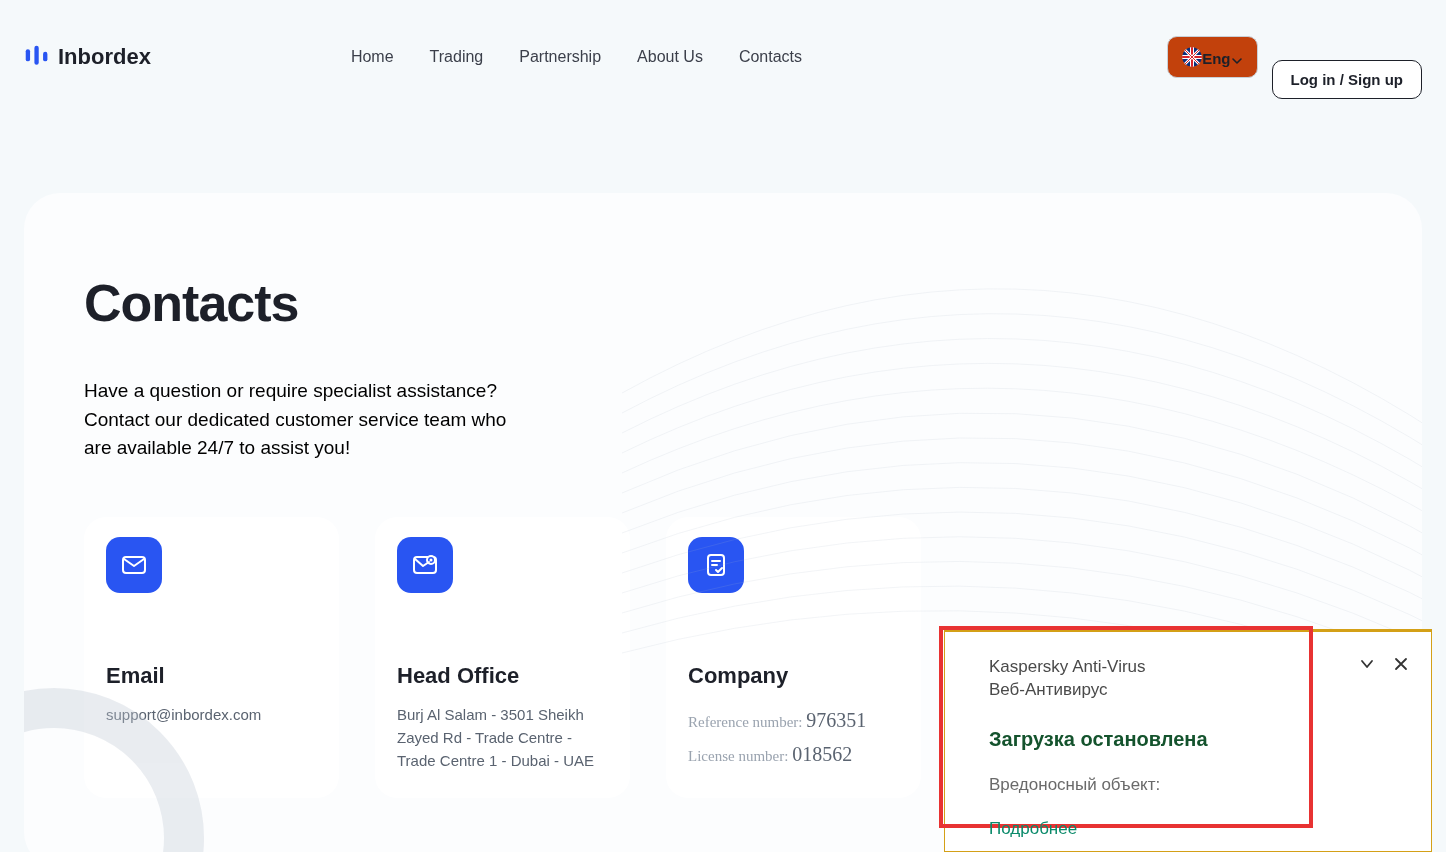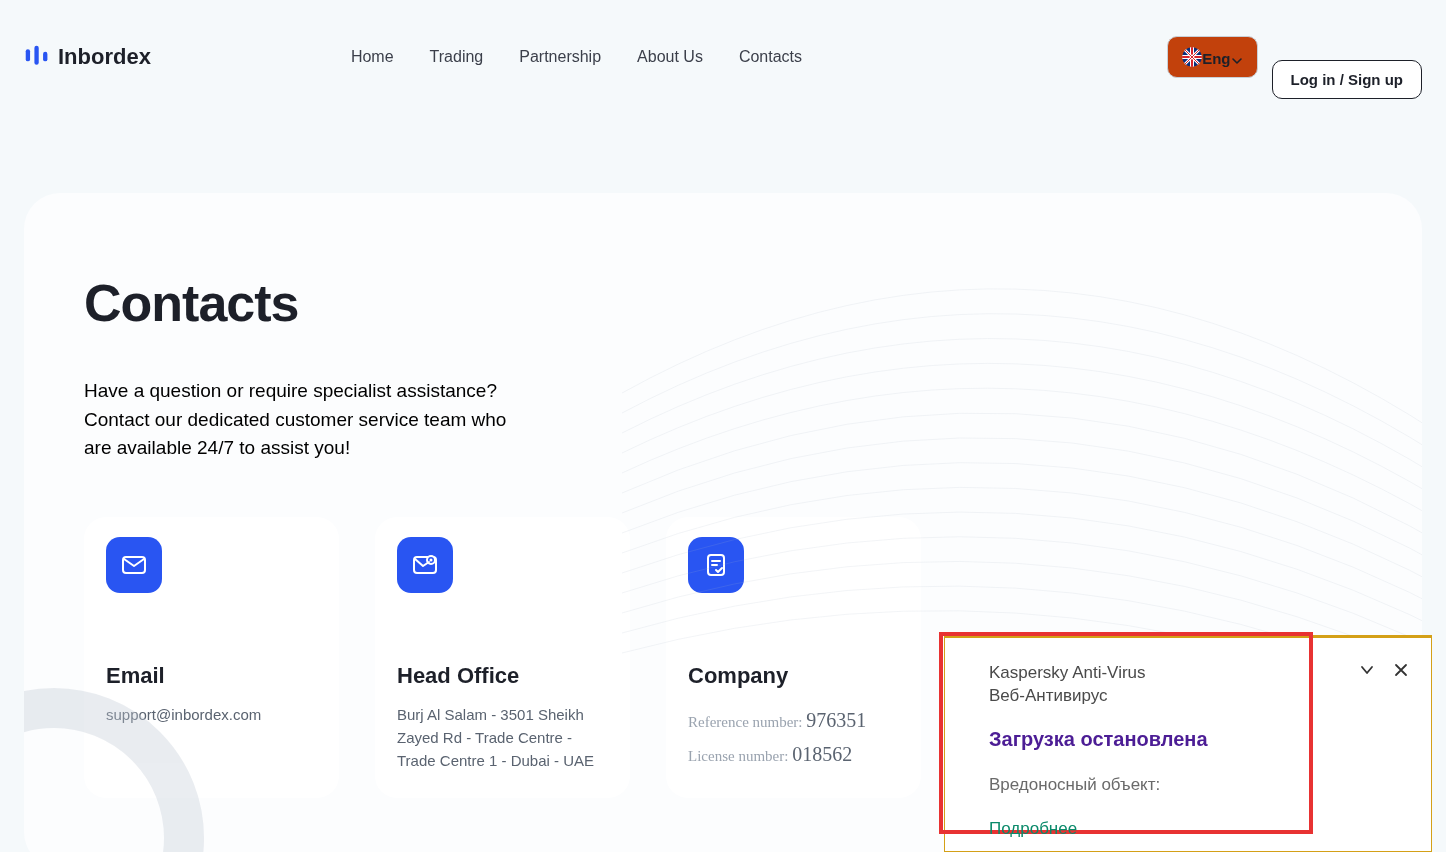--- a/index.html
+++ b/index.html
@@ -189,22 +189,22 @@
     position: absolute;
     top: 24px;
     right: 22px;
     display: flex;
     gap: 18px;
   }
   .av-ctrl { cursor: pointer; color: #333; }
   .av-title {
     font-size: 20px;
     font-weight: 600;
-    color: #4c1d95;
-    margin-top: 20px;
+    color: #14532d;
+    margin-top: 26px;
   }
   .av-body {
     font-size: 17px;
     color: #6a6a6a;
     line-height: 1.4;
     margin-top: 22px;
   }
   .av-link {
     font-size: 17px;
     color: #0a8a6a;

